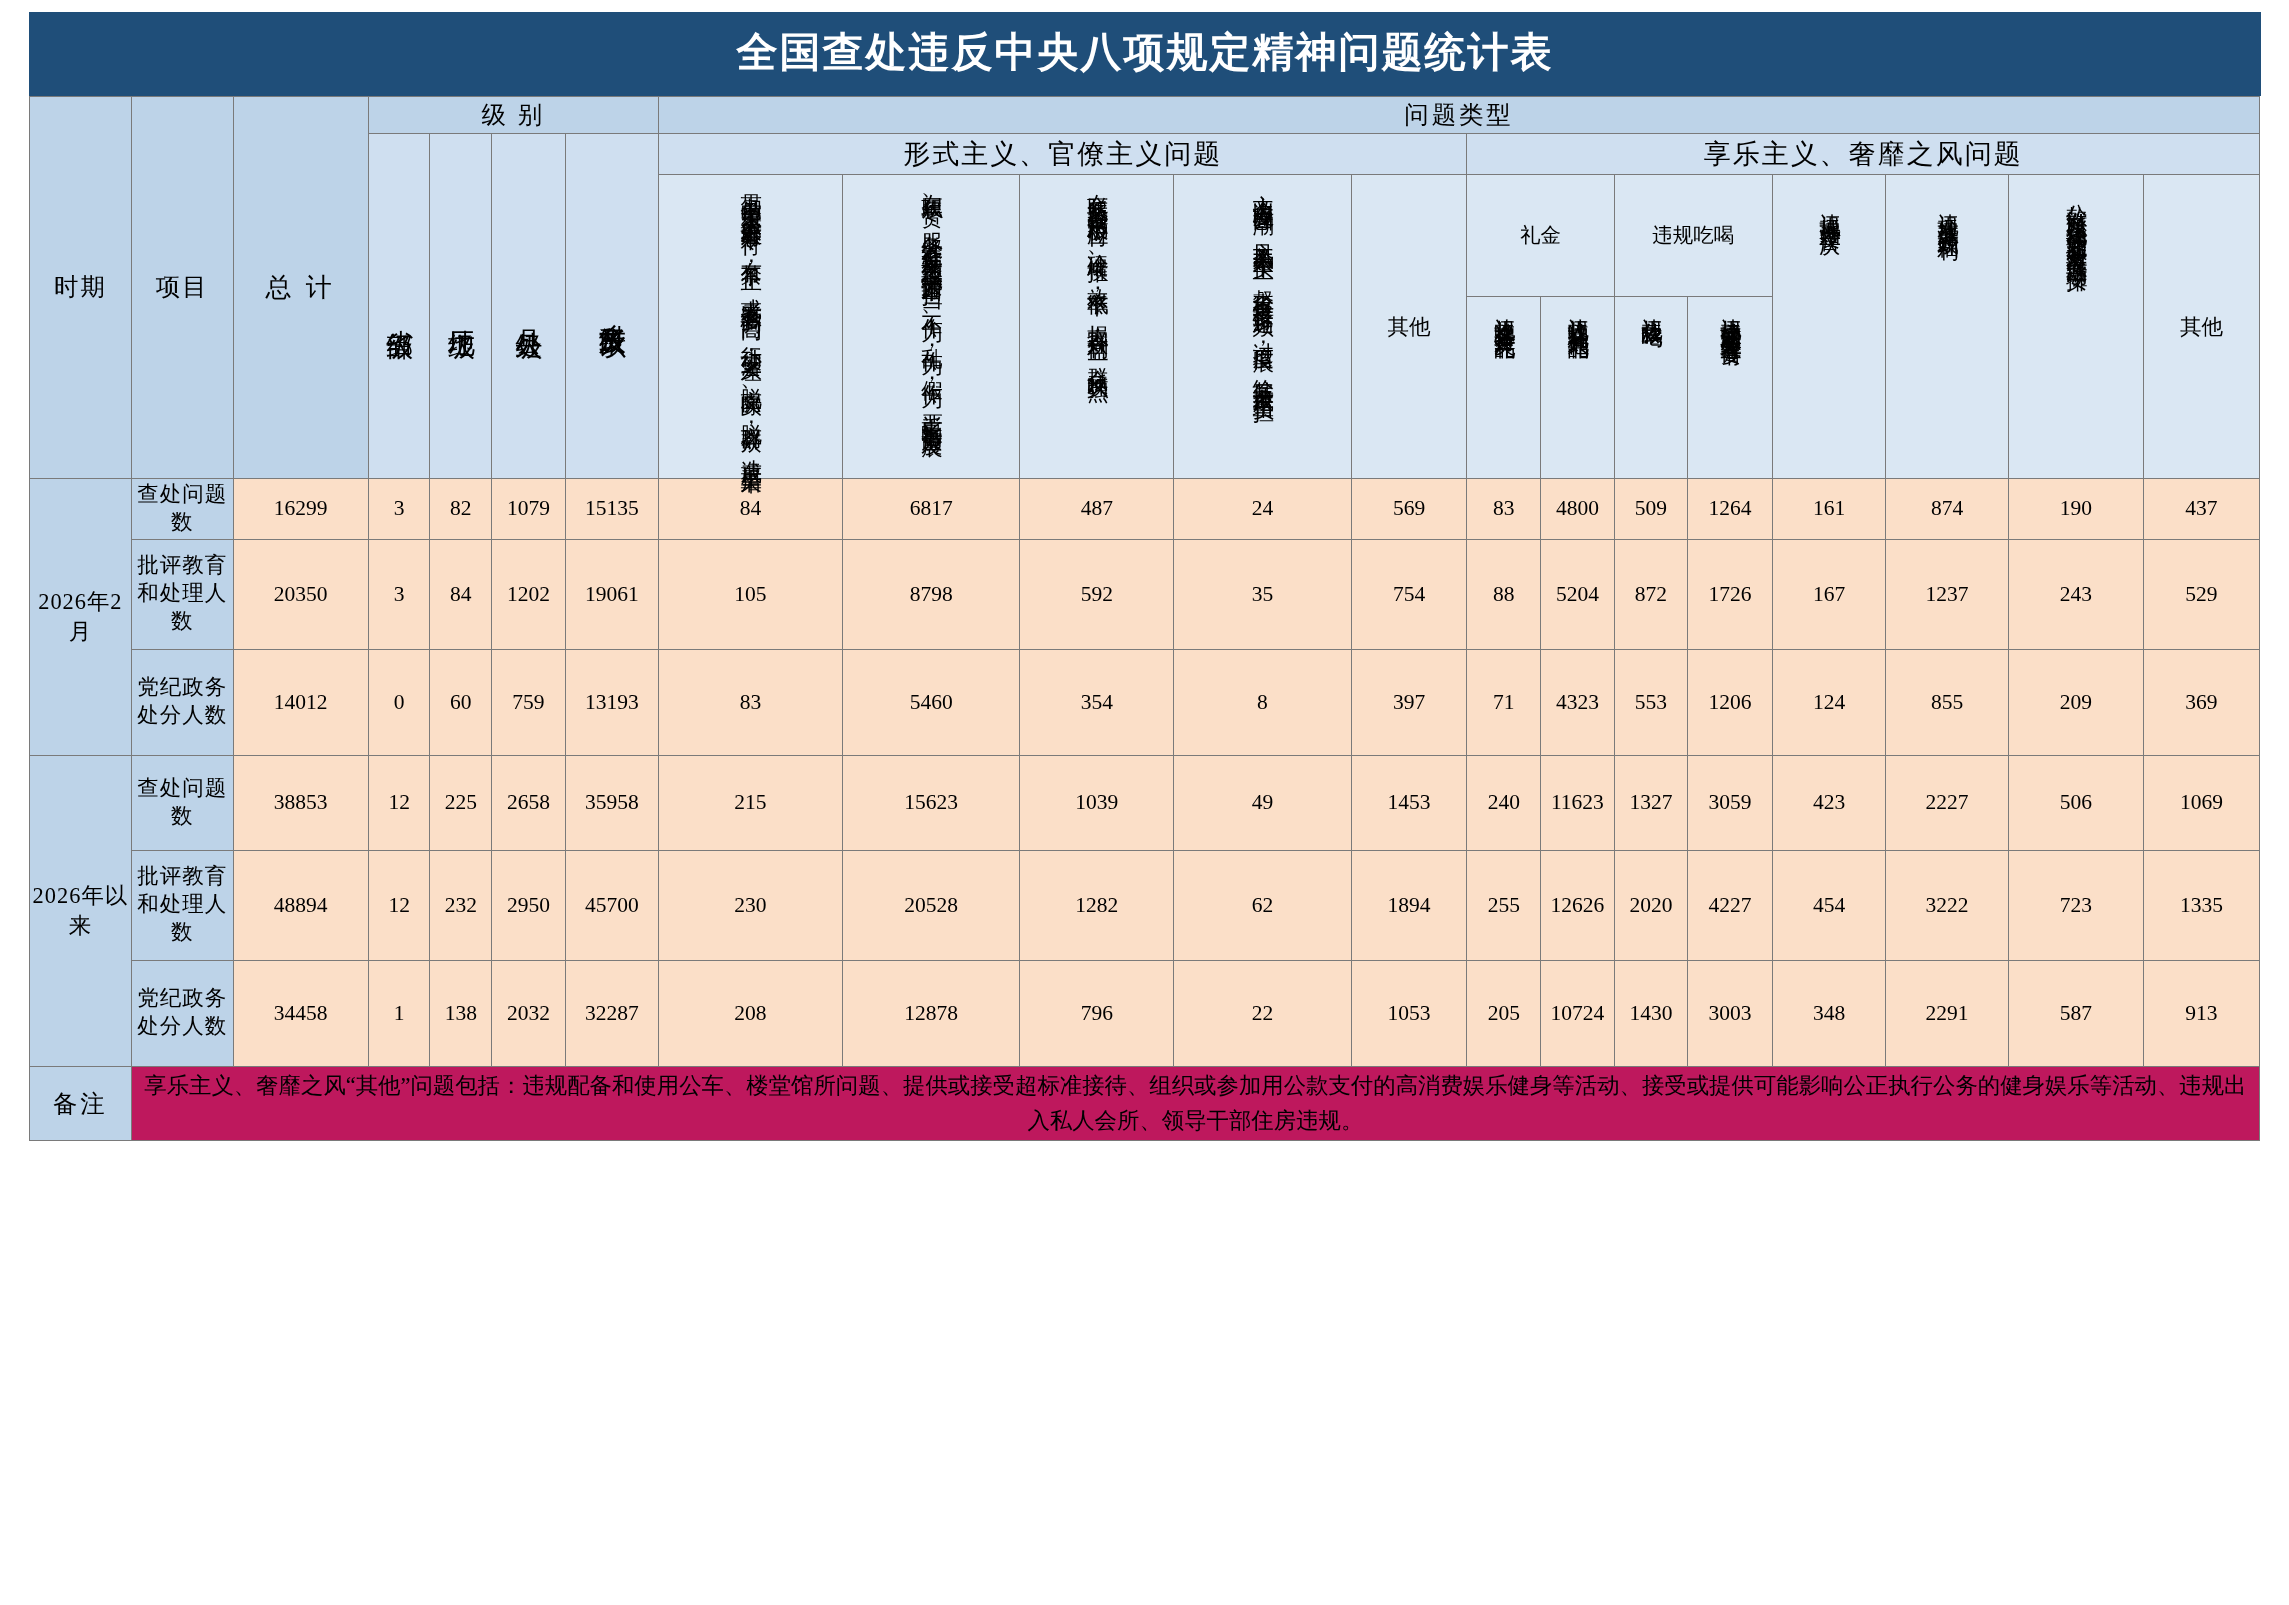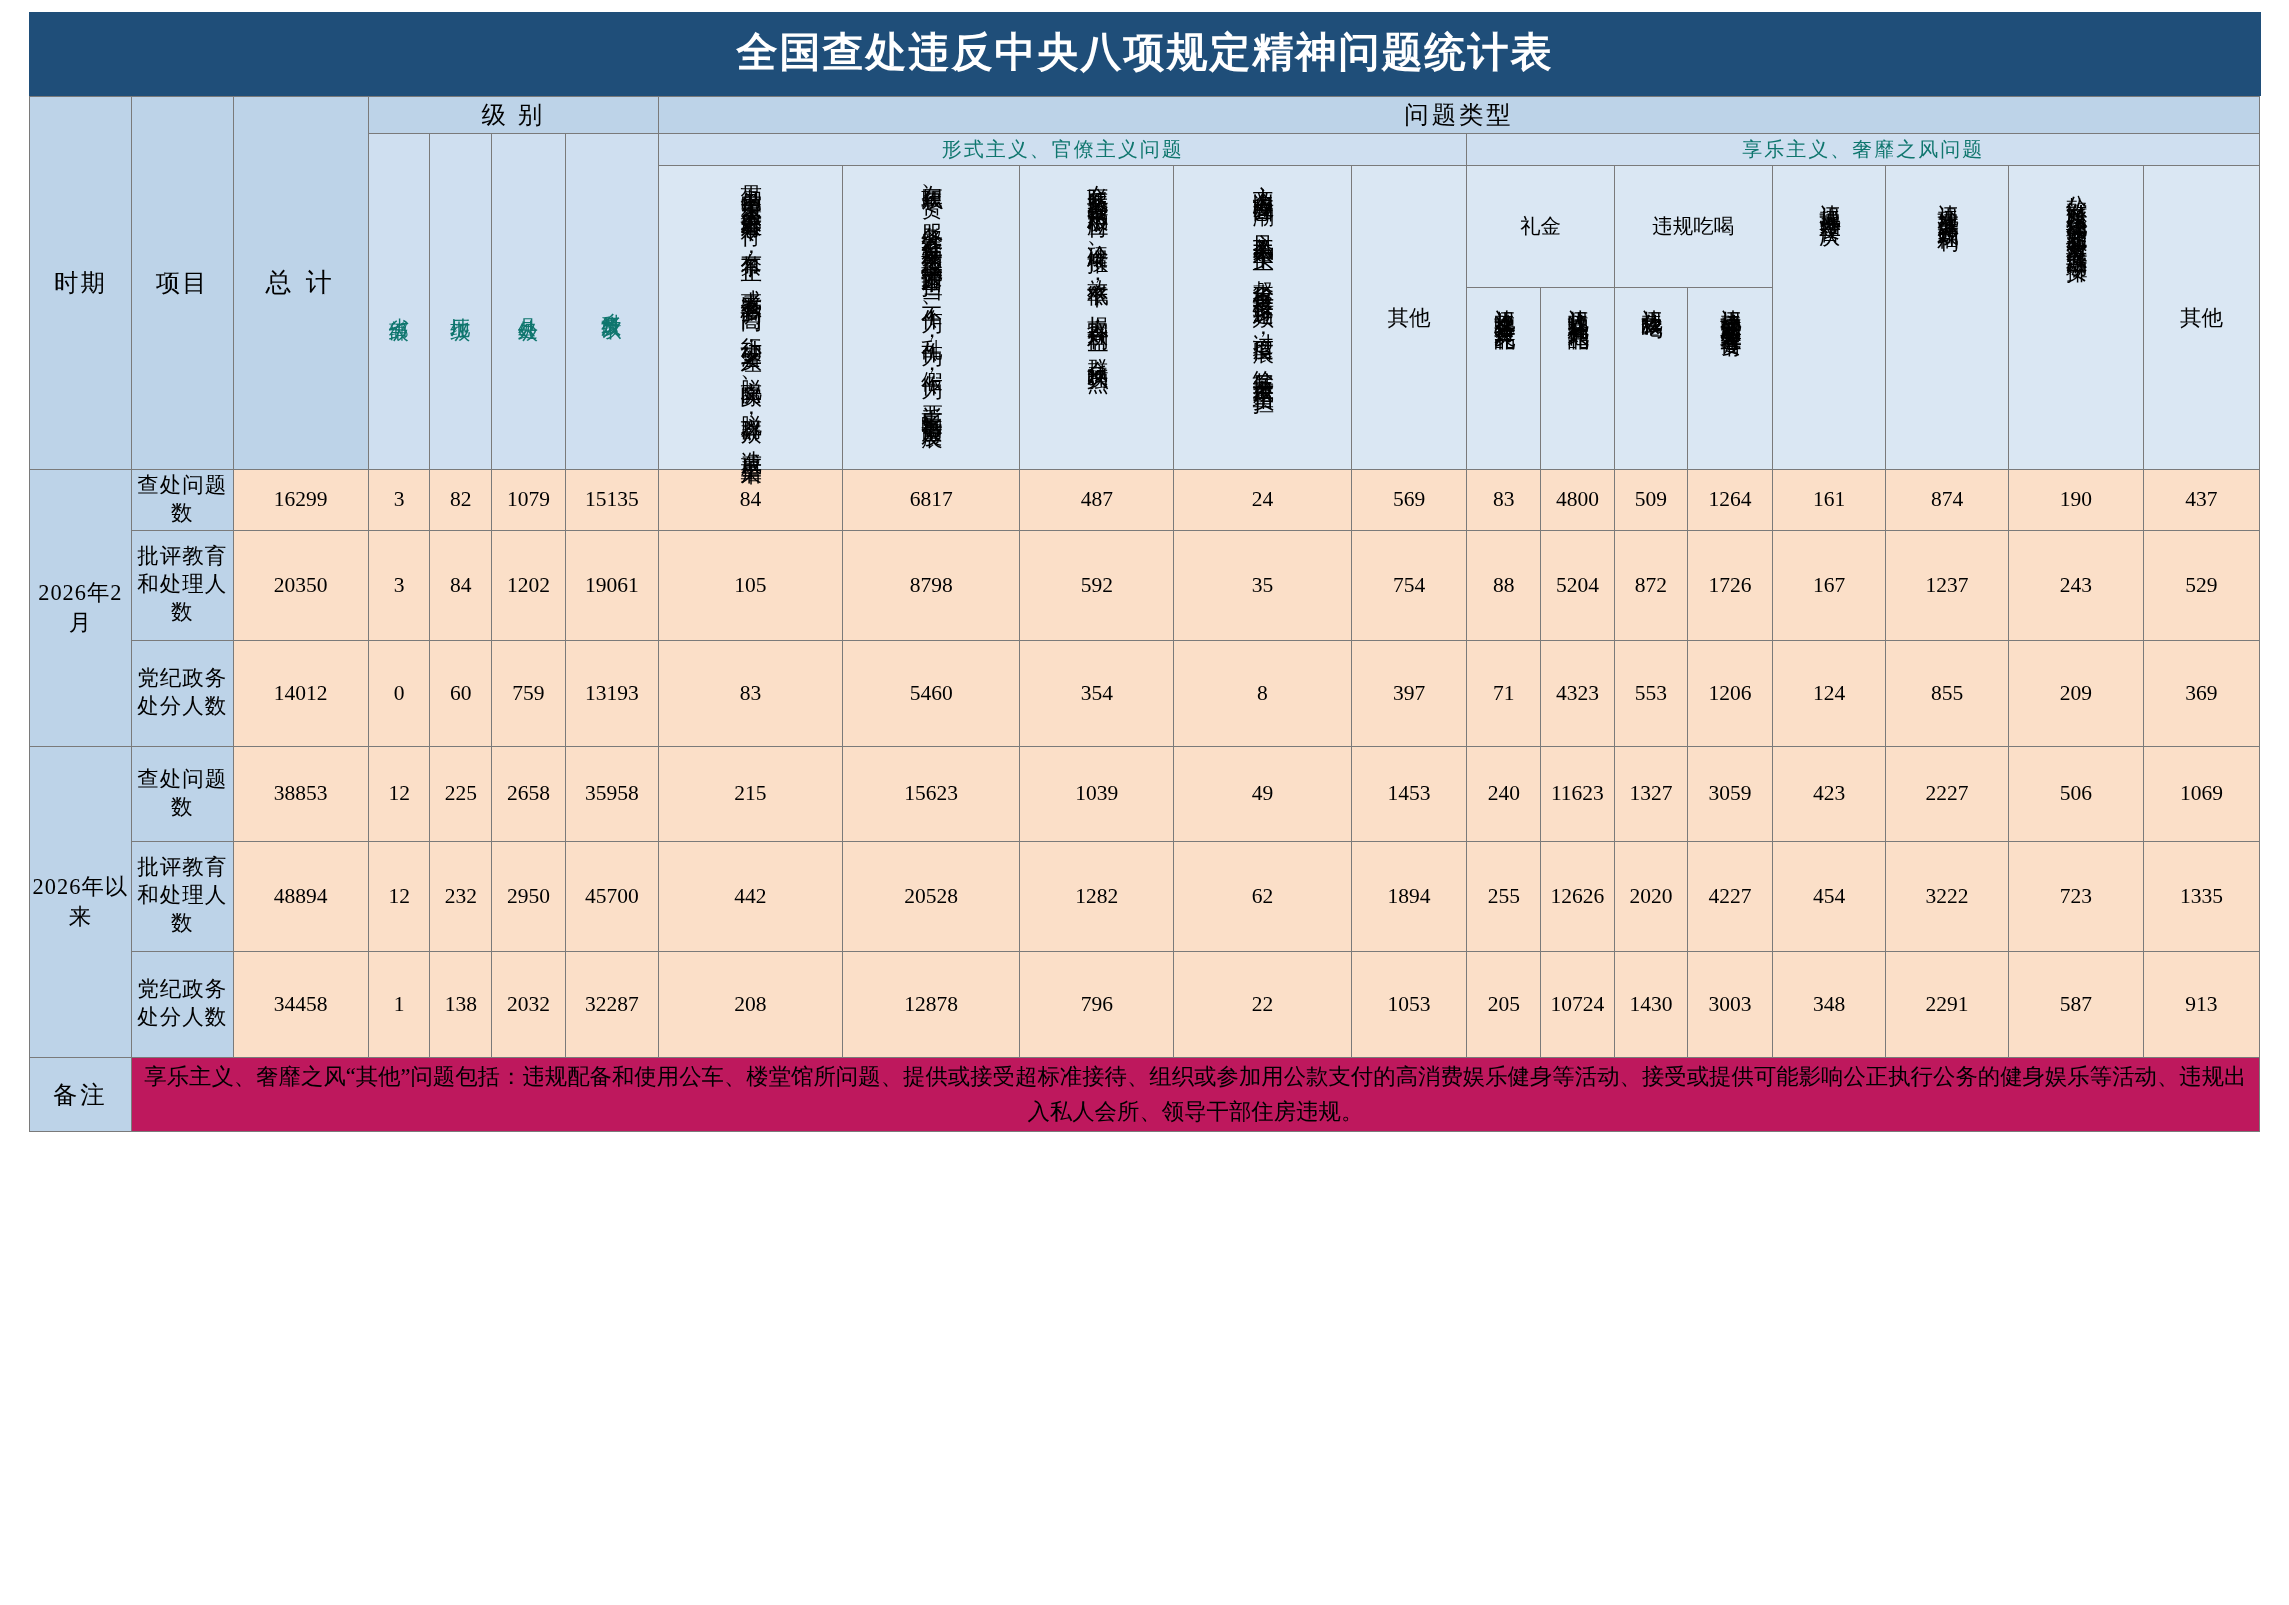--- a/index.html
+++ b/index.html
@@ -46,24 +46,24 @@
   }
   .hdr1 {
     background: #bdd3e8;
     font-size: 24.4px;
     font-weight: bold;
     letter-spacing: 2.9px;
     color: #000;
   }
   .hdr2 {
     background: #cfdff0;
-    font-size: 20px;
-    font-weight: bold;
-    letter-spacing: 2px;
-    color: #0f766e;
+    font-size: 27px;
+    font-weight: bold;
+    letter-spacing: 2px;
+    color: #000000;
   }
   .hdr3 {
     background: #dae7f3;
     font-size: 21.5px;
     font-weight: bold;
     color: #000;
   }
   .hdr-left {
     background: #bdd3e8;
     font-size: 24.4px;
@@ -306,21 +306,21 @@
         <td class="num">506</td>
         <td class="num">1069</td>
       </tr>
       <tr>
         <td class="itemcell" style="height:105px">批评教育和处理人数</td>
         <td class="num">48894</td>
         <td class="num">12</td>
         <td class="num">232</td>
         <td class="num">2950</td>
         <td class="num">45700</td>
-        <td class="num">442</td>
+        <td class="num">230</td>
         <td class="num">20528</td>
         <td class="num">1282</td>
         <td class="num">62</td>
         <td class="num">1894</td>
         <td class="num">255</td>
         <td class="num">12626</td>
         <td class="num">2020</td>
         <td class="num">4227</td>
         <td class="num">454</td>
         <td class="num">3222</td>

